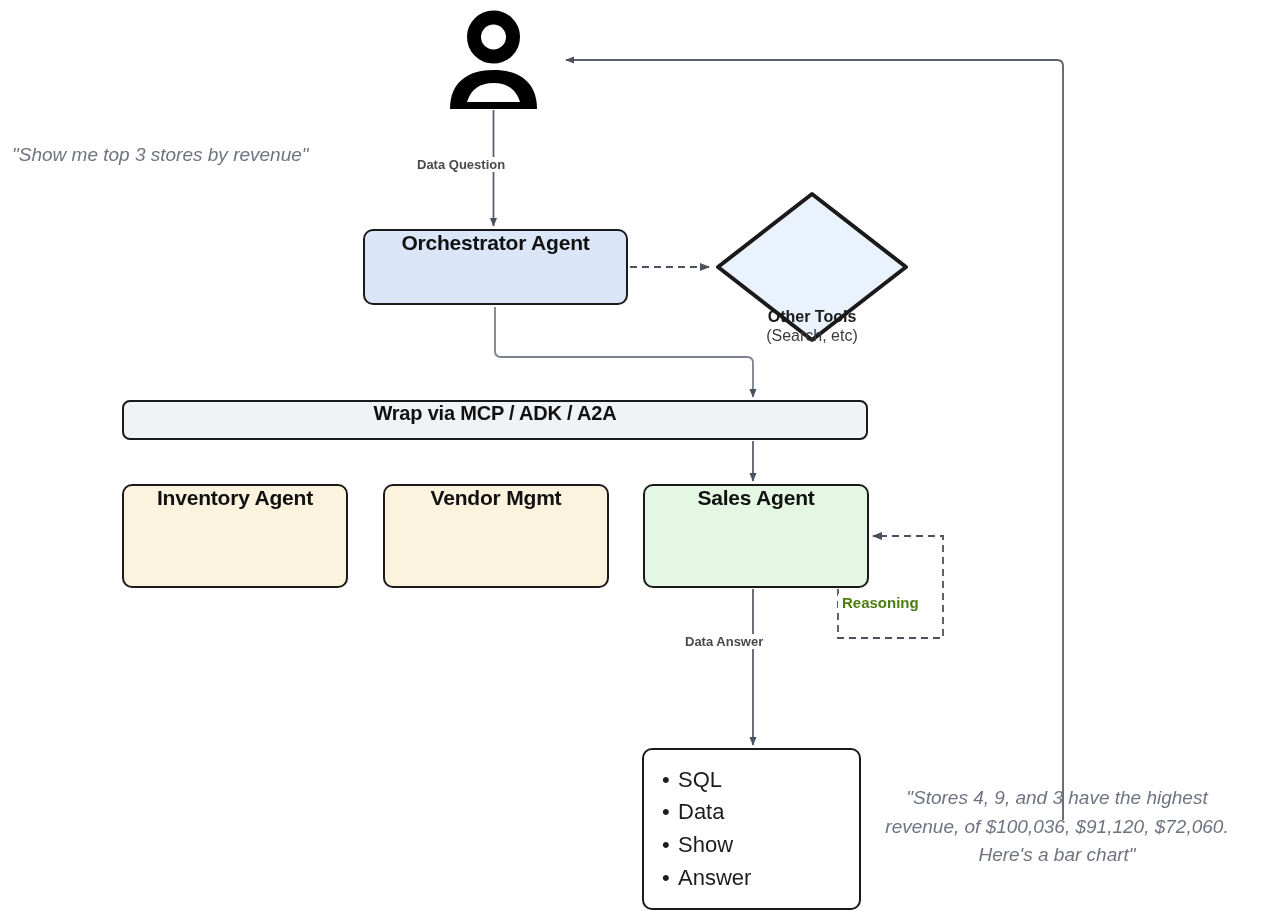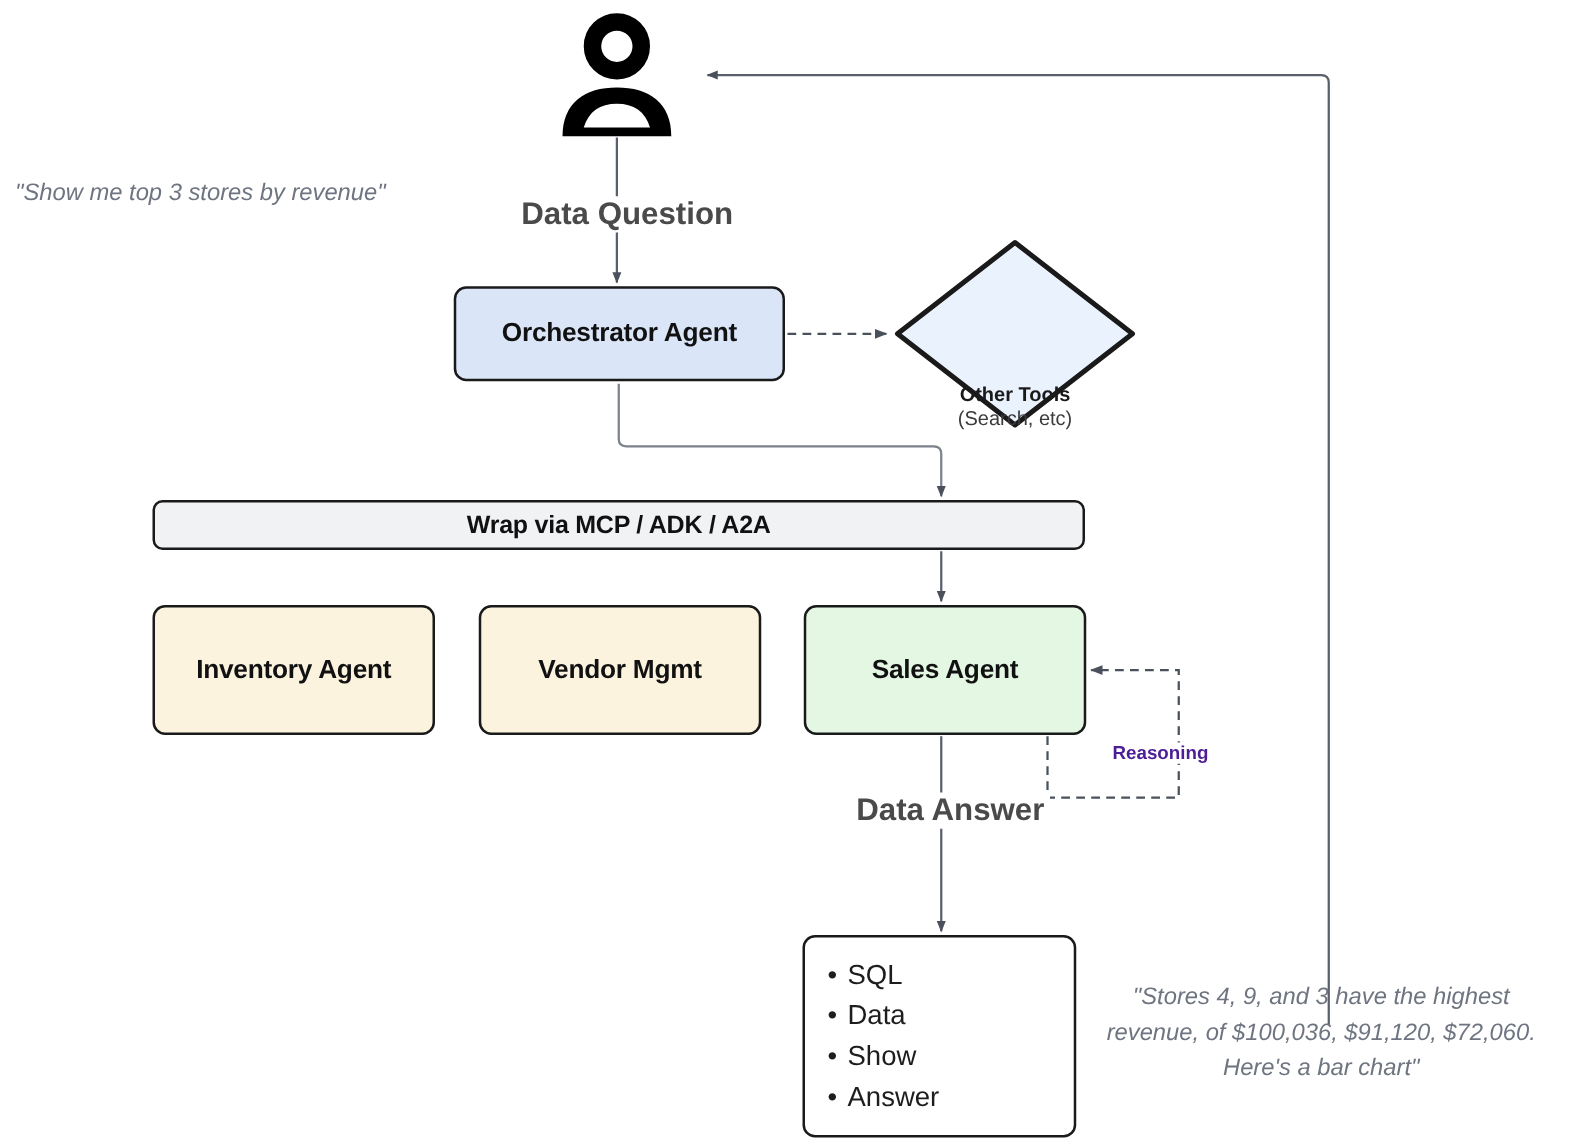--- a/index.html
+++ b/index.html
@@ -25,21 +25,20 @@
     top: 0;
     width: 1264px;
     height: 918px;
   }
   .node {
     position: absolute;
     box-sizing: border-box;
     display: flex;
     flex-direction: column;
     align-items: center;
-    justify-content: center;
     border: 2.5px solid #1a1a1a;
     border-radius: 10px;
     color: #111111;
     text-align: center;
     z-index: 3;
   }
   .node-title {
     font-weight: bold;
     font-size: 21px;
     letter-spacing: -0.2px;
@@ -114,33 +113,33 @@
     font-weight: normal;
     font-size: 16px;
     color: #3b3b3b;
     line-height: 1.25;
   }
 
   
   .edge-label {
     position: absolute;
     font-weight: bold;
-    font-size: 25px;
+    font-size: 13px;
     color: #4a4a4a;
     white-space: nowrap;
     z-index: 4;
     background: #ffffff;
     padding: 0 4px;
   }
   #label-data-question { left: 413px; top: 157px; }
   #label-data-answer  { left: 681px; top: 634px; }
   #label-reasoning {
-    left: 886px; top: 594px;
+    left: 838px; top: 594px;
     font-size: 15px;
-    color: #4c1d95;
+    color: #4d7c0f;
   }
   .quote {
     position: absolute;
     font-style: italic;
     font-size: 19px;
     color: #6e7480;
     line-height: 1.5;
     z-index: 4;
   }
   #quote-user {

